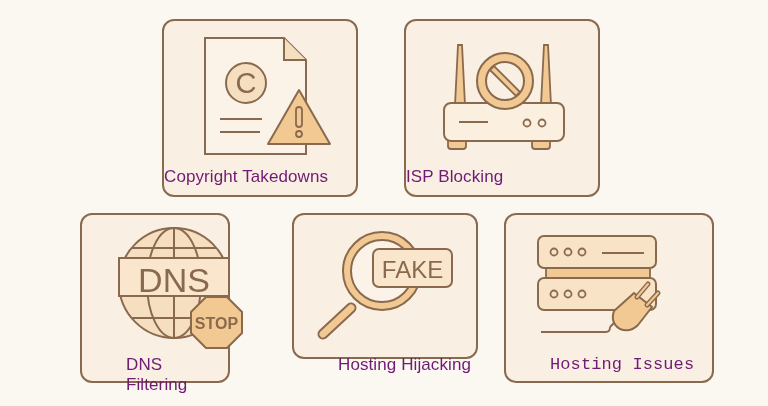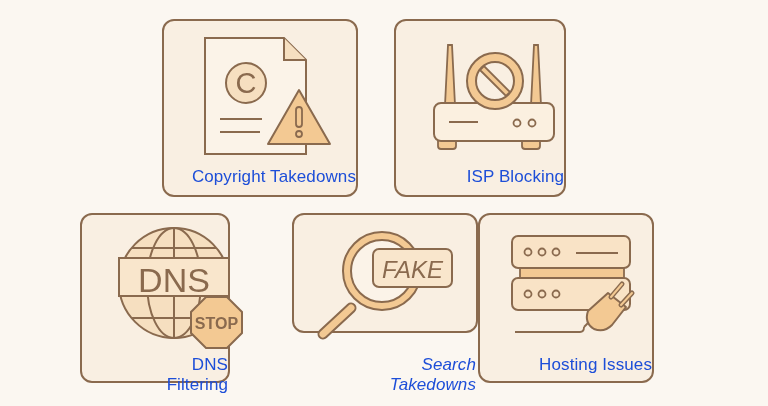--- a/index.html
+++ b/index.html
@@ -12,30 +12,30 @@
   .card {
     position:absolute;
     box-sizing:border-box;
     border:2px solid #8a6a4e;
     border-radius:12px;
     background:#f9efe2;
   }
   .card svg { position:absolute; left:0; top:0; }
   .label {
     position:absolute; left:0; right:0;
-    text-align:right;
+    text-align:left;
     font-size:17px;
-    color:#1d4ed8;
+    color:#701a75;
     letter-spacing:0.1px;
   }
   #c1 { left:162px; top:19px; width:196px; height:178px; }
-  #c2 { left:394px; top:19px; width:172px; height:178px; }
+  #c2 { left:404px; top:19px; width:196px; height:178px; }
   #c3 { left:80px;  top:213px; width:150px; height:170px; }
-  #c4 { left:292px; top:213px; width:186px; height:120px;font-style:italic; }
-  #c5 { left:478px; top:213px; width:176px; height:170px; }
+  #c4 { left:292px; top:213px; width:186px; height:146px; }
+  #c5 { left:504px; top:213px; width:210px; height:170px;font-family:Liberation Mono, monospace; }
   #c1 .label, #c2 .label { top:146px; }
   #c3 .label, #c4 .label, #c5 .label { top:140px;padding-left:44px; }
 </style>
 </head>
 <body>
 
 <div class="card" id="c1">
   <svg width="196" height="178" viewBox="0 0 196 178">
     <path d="M41 17 H120 L142 39 V133 H41 Z" fill="#fbf3e8" stroke="#8a6a4e" stroke-width="2"></path>
     <path d="M120 17 V39 H142" fill="#f6dfc0" stroke="#8a6a4e" stroke-width="2"></path>
@@ -84,21 +84,21 @@
 
 <div class="card" id="c4">
   <svg width="186" height="170" viewBox="0 0 186 170">
     <path d="M57 93 L29 119" stroke="#8a6a4e" stroke-width="11" stroke-linecap="round"></path>
     <path d="M57 93 L29 119" stroke="#f3c993" stroke-width="7" stroke-linecap="round"></path>
     <circle cx="88" cy="56" r="35" fill="#fbf3e8" stroke="#8a6a4e" stroke-width="10"></circle>
     <circle cx="88" cy="56" r="35" fill="none" stroke="#f3c993" stroke-width="6"></circle>
     <rect x="79" y="34" width="79" height="38" rx="6" fill="#f9e6cc" stroke="#8a6a4e" stroke-width="2"></rect>
     <text x="118.5" y="63" text-anchor="middle" font-size="24" fill="#8a6a4e" font-family="Liberation Sans, sans-serif">FAKE</text>
   </svg>
-  <div class="label">Search Takedowns</div>
+  <div class="label">Hosting Hijacking</div>
 </div>
 
 <div class="card" id="c5">
   <svg width="186" height="170" viewBox="0 0 186 170">
     <rect x="40" y="45" width="104" height="22" fill="#f3c993" stroke="#8a6a4e" stroke-width="1.8"></rect>
     <rect x="32" y="21" width="118" height="32" rx="6" fill="#f9e3c6" stroke="#8a6a4e" stroke-width="2"></rect>
     <circle cx="48" cy="37" r="3.5" fill="none" stroke="#8a6a4e" stroke-width="1.8"></circle>
     <circle cx="62" cy="37" r="3.5" fill="none" stroke="#8a6a4e" stroke-width="1.8"></circle>
     <circle cx="76" cy="37" r="3.5" fill="none" stroke="#8a6a4e" stroke-width="1.8"></circle>
     <line x1="96" y1="38" x2="138" y2="38" stroke="#8a6a4e" stroke-width="2"></line>

